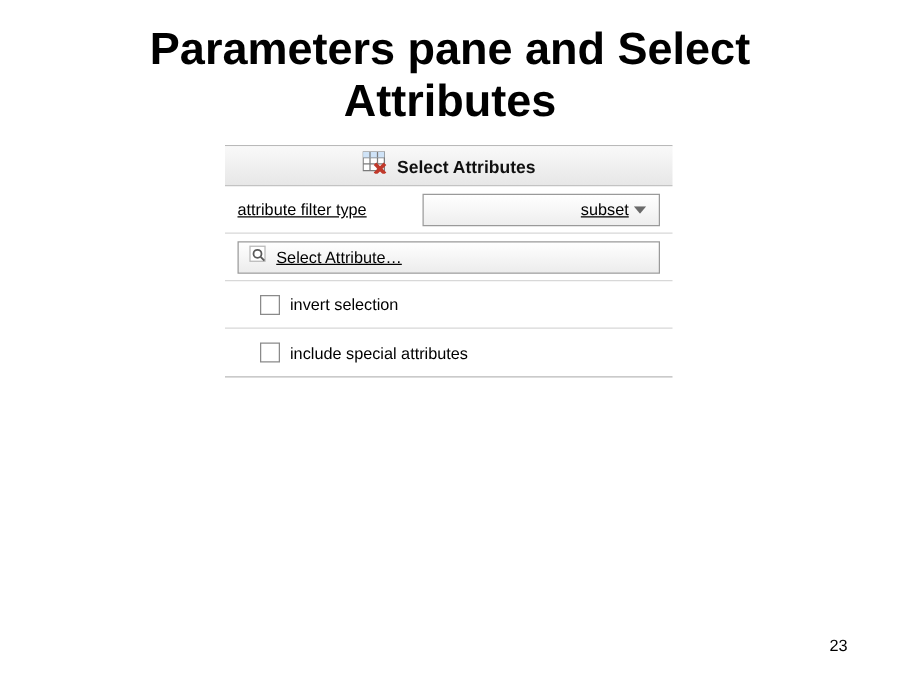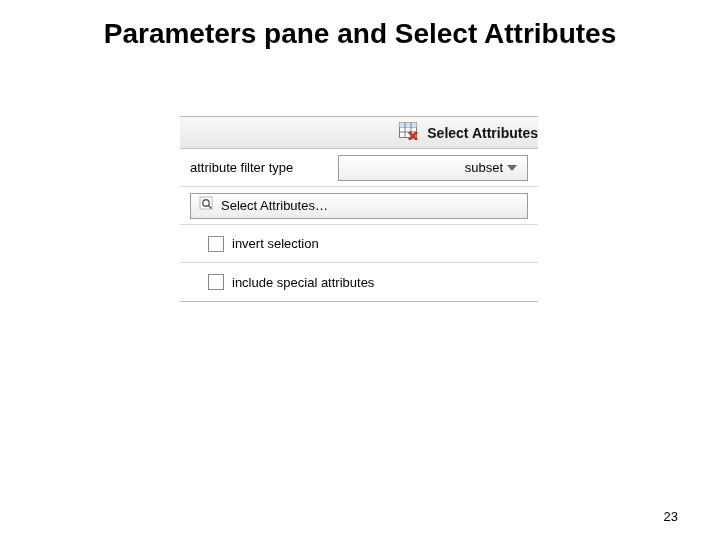--- a/index.html
+++ b/index.html
@@ -9,21 +9,21 @@
     height: 540px;
     background: #ffffff;
     font-family: Arial, Helvetica, sans-serif;
     position: relative;
   }
   .slide-title {
     position: absolute;
     top: 18px;
     left: 40px;
     right: 40px;
-    font-size: 28px;
+    font-size: 36px;
     font-weight: 700;
     color: #000;
     text-align: center;
   }
   .page-number {
     position: absolute;
     bottom: 16px;
     right: 42px;
     font-size: 13px;
     color: #000;
@@ -34,37 +34,38 @@
     top: 116px;
     left: 180px;
     width: 358px;
     border-top: 1px solid #b9b9b9;
     border-bottom: 1px solid #b9b9b9;
     background: #ffffff;
   }
   .panel-header {
     display: flex;
     align-items: center;
-    justify-content: flex-end;
+    justify-content: center;
     gap: 8px;
     height: 32px;
     background: linear-gradient(#f9f9f9, #e7e7e7);
     border-bottom: 1px solid #c3c3c3;
   }
   .panel-header .title {
     font-size: 14px;
     font-weight: 700;
     color: #111;
   }
   .param-row {
     display: flex;
     align-items: center;
     height: 38px;
     padding: 0 10px;
     border-bottom: 1px solid #d8d8d8;
+    text-decoration: underline;
   }
   .param-row:last-child { border-bottom: none; }
   .param-label {
     width: 148px;
     font-size: 13px;
     color: #000;
   }
   .select-wrap {
     flex: 1;
     display: flex;
@@ -167,21 +168,21 @@
   <div class="param-row">
     <div class="select-wrap">
       <div class="btn">
         <span>
           <svg width="16" height="16" viewBox="0 0 16 16">
             <rect x="1" y="1" width="12" height="12" fill="#ffffff" stroke="#b8b8b8"></rect>
             <circle cx="7" cy="7" r="3.2" fill="none" stroke="#5a5a5a" stroke-width="1.4"></circle>
             <line x1="9.5" y1="9.5" x2="12.5" y2="12.5" stroke="#5a5a5a" stroke-width="1.6"></line>
           </svg>
         </span>
-        <span>Select Attributes…</span>
+        <span>Select Attribute…</span>
       </div>
     </div>
   </div>
 
   <div class="checkbox-row">
     <div class="chk"></div>
     <div class="chk-label">invert selection</div>
   </div>
 
   <div class="checkbox-row">

